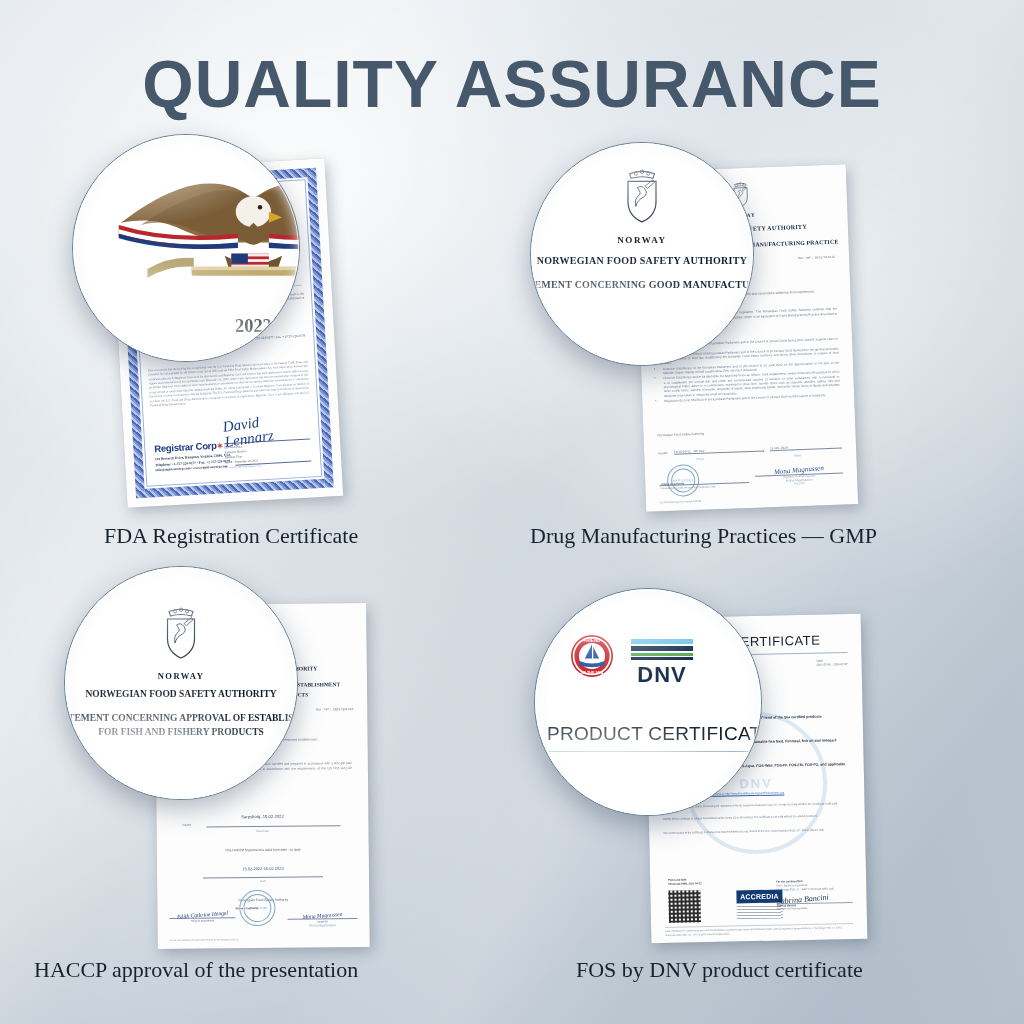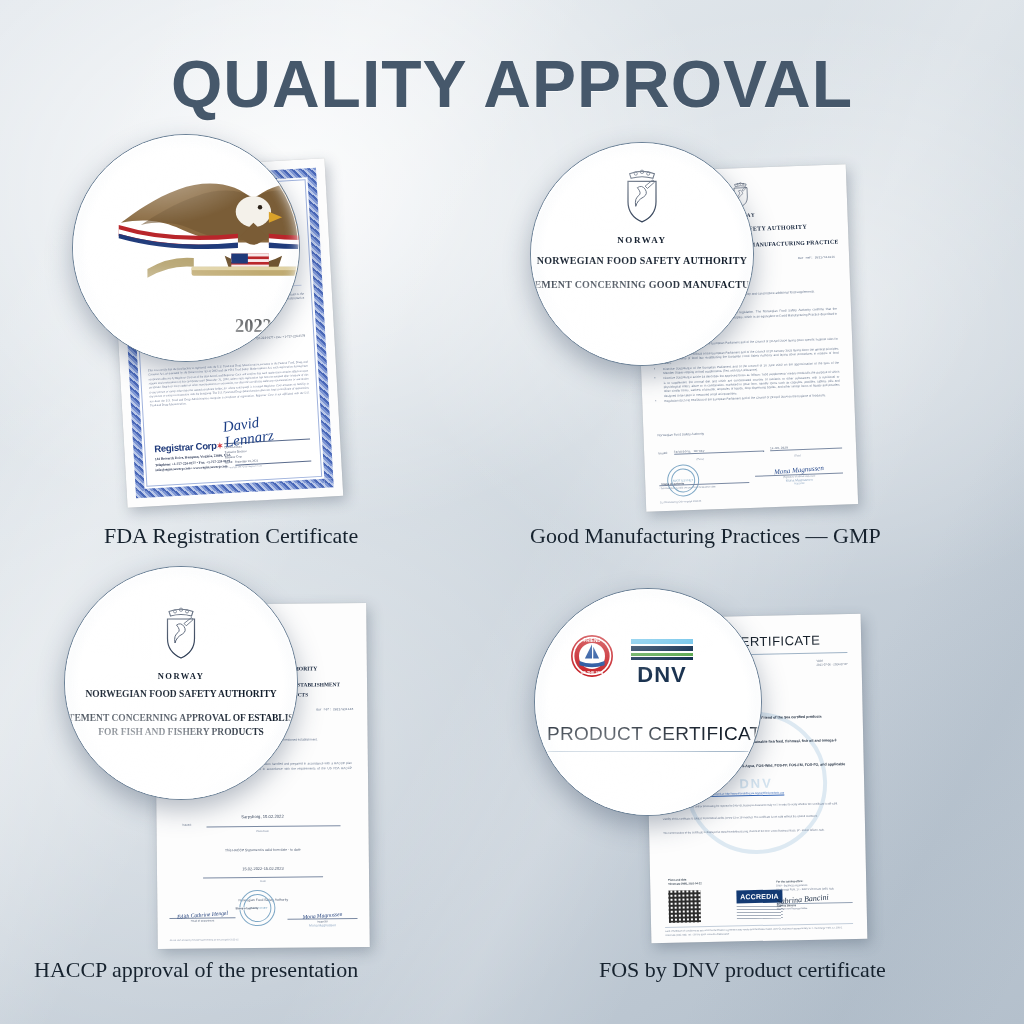--- a/index.html
+++ b/index.html
@@ -140,21 +140,21 @@
   .lens-rim{
     position:absolute;inset:0;border-radius:50%;pointer-events:none;
     box-shadow:inset 0 0 0 1px rgba(255,255,255,.85), inset 0 0 12px rgba(255,255,255,.85);
   }
 </style>
 </head>
 <body>
 
 <div id="stage">
 
-  <div id="title">QUALITY APPROVAL</div>
+  <div id="title">QUALITY ASSURANCE</div>
 
   <div class="cell">
 
     <div class="paper" id="fda-paper">
       <div class="fda-border"></div>
       <div class="fda-border2"></div>
       <div class="fda-inner">
         <svg class="fda-eagle" viewBox="0 0 260 124">
           <g>
             <path d="M130 36 C116 20 88 16 62 26 C40 34 24 46 10 56 C30 52 46 54 60 60 C76 67 92 74 108 74 L130 74 Z" fill="#8a6b42"></path>
@@ -322,21 +322,21 @@
           <path d="M34 22 l10 -8 l2 3 l-9 8 z" fill="none" stroke="#2b3a52" stroke-width="1.1"></path>
         </svg>
         <div style="position:absolute;left:0;right:0;top:92px;text-align:center;font-family:'Liberation Serif',serif;font-weight:700;font-size:9px;letter-spacing:1.6px;color:#15202f;">NORWAY</div>
         <div style="position:absolute;left:0;right:0;top:112px;text-align:center;font-family:'Liberation Serif',serif;font-weight:700;font-size:10px;letter-spacing:.3px;color:#121d2b;">NORWEGIAN FOOD SAFETY AUTHORITY</div>
         <div style="position:absolute;left:-22px;right:-22px;top:136px;text-align:center;font-family:'Liberation Serif',serif;font-weight:700;font-size:10px;letter-spacing:.2px;color:#121d2b;white-space:nowrap;">STATEMENT CONCERNING GOOD MANUFACTURING PRACTICE</div>
       </div>
       <div class="lens-gloss"></div>
       <div class="lens-rim"></div>
     </div>
 
-    <div class="caption" style="left:530px;top:523px;">Good Manufacturing Practices — GMP</div>
+    <div class="caption" style="left:530px;top:523px;">Drug Manufacturing Practices — GMP</div>
   </div>
 
   <div class="cell">
 
     <div class="paper" id="haccp-paper" style="width:212px;height:344px;left:156px;top:604px;transform:rotate(-0.6deg);">
       <div class="nfsa-inner">
         <svg class="nfsa-crest" style="top:16px;width:22px;height:26px;" viewBox="0 0 60 72">
           <path d="M14 6 q16 -6 32 0 l-2 6 q-14 -4 -28 0 z" fill="none" stroke="#2b3a52" stroke-width="1.4"></path>
           <circle cx="22" cy="6" r="2" fill="none" stroke="#2b3a52" stroke-width="1"></circle>
           <circle cx="30" cy="4" r="2.2" fill="none" stroke="#2b3a52" stroke-width="1"></circle>
@@ -469,16 +469,16 @@
           <div style="width:62px;height:3px;background:#0f2d4f;margin-top:1px;"></div>
           <div style="font-size:22px;font-weight:700;color:#1b3350;letter-spacing:1px;text-align:center;margin-top:2px;font-family:'Liberation Sans',sans-serif;">DNV</div>
         </div>
         <div style="position:absolute;left:12px;right:12px;top:134px;text-align:center;font-size:19px;font-weight:400;letter-spacing:.3px;color:#101a26;font-family:'Liberation Sans',sans-serif;white-space:nowrap;">PRODUCT CERTIFICATE</div>
         <div style="position:absolute;left:8px;right:8px;top:162px;height:1px;background:#9fb3c6;"></div>
       </div>
       <div class="lens-gloss"></div>
       <div class="lens-rim"></div>
     </div>
 
-    <div class="caption" style="left:599px;top:957px;">FOS by DNV product certificate</div>
+    <div class="caption" style="left:576px;top:957px;">FOS by DNV product certificate</div>
   </div>
 
 </div>
 
 </body></html>

